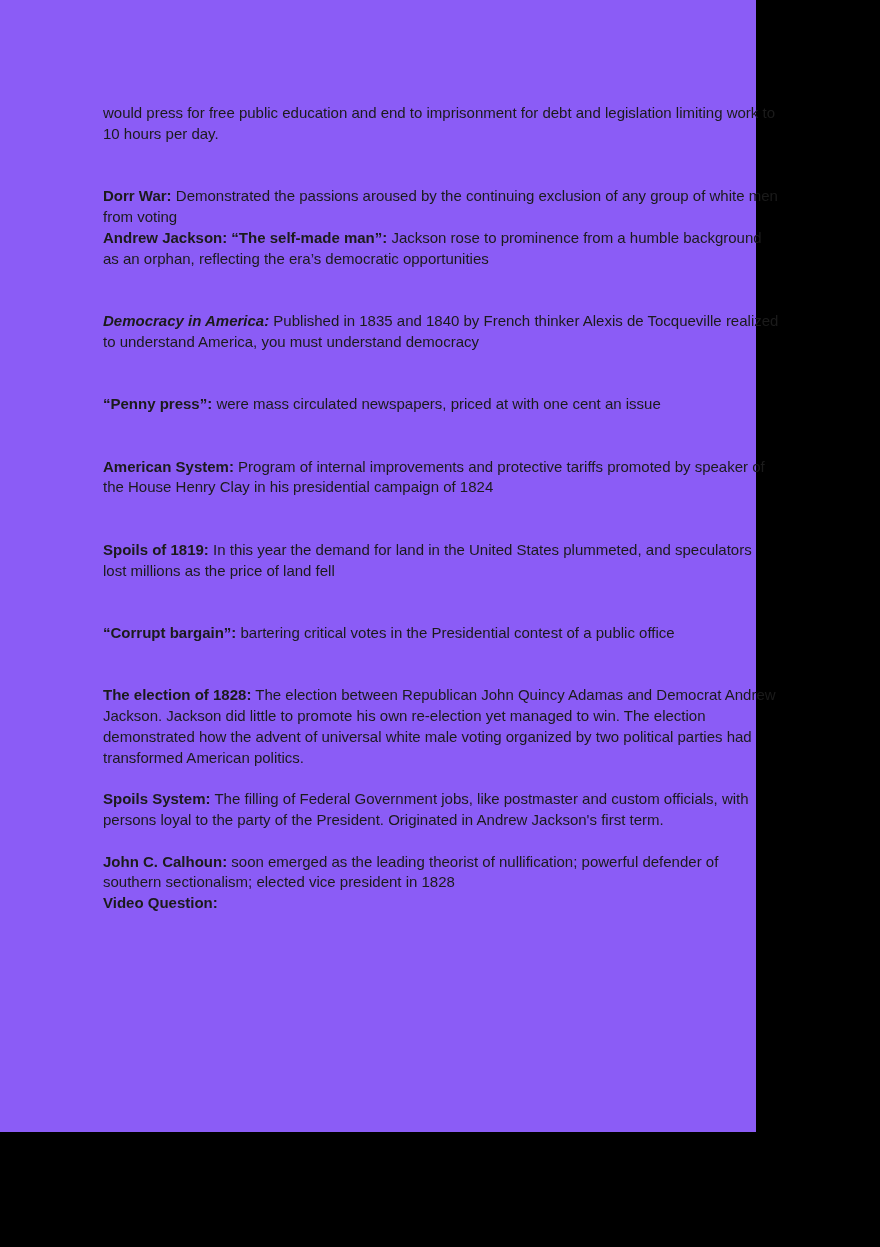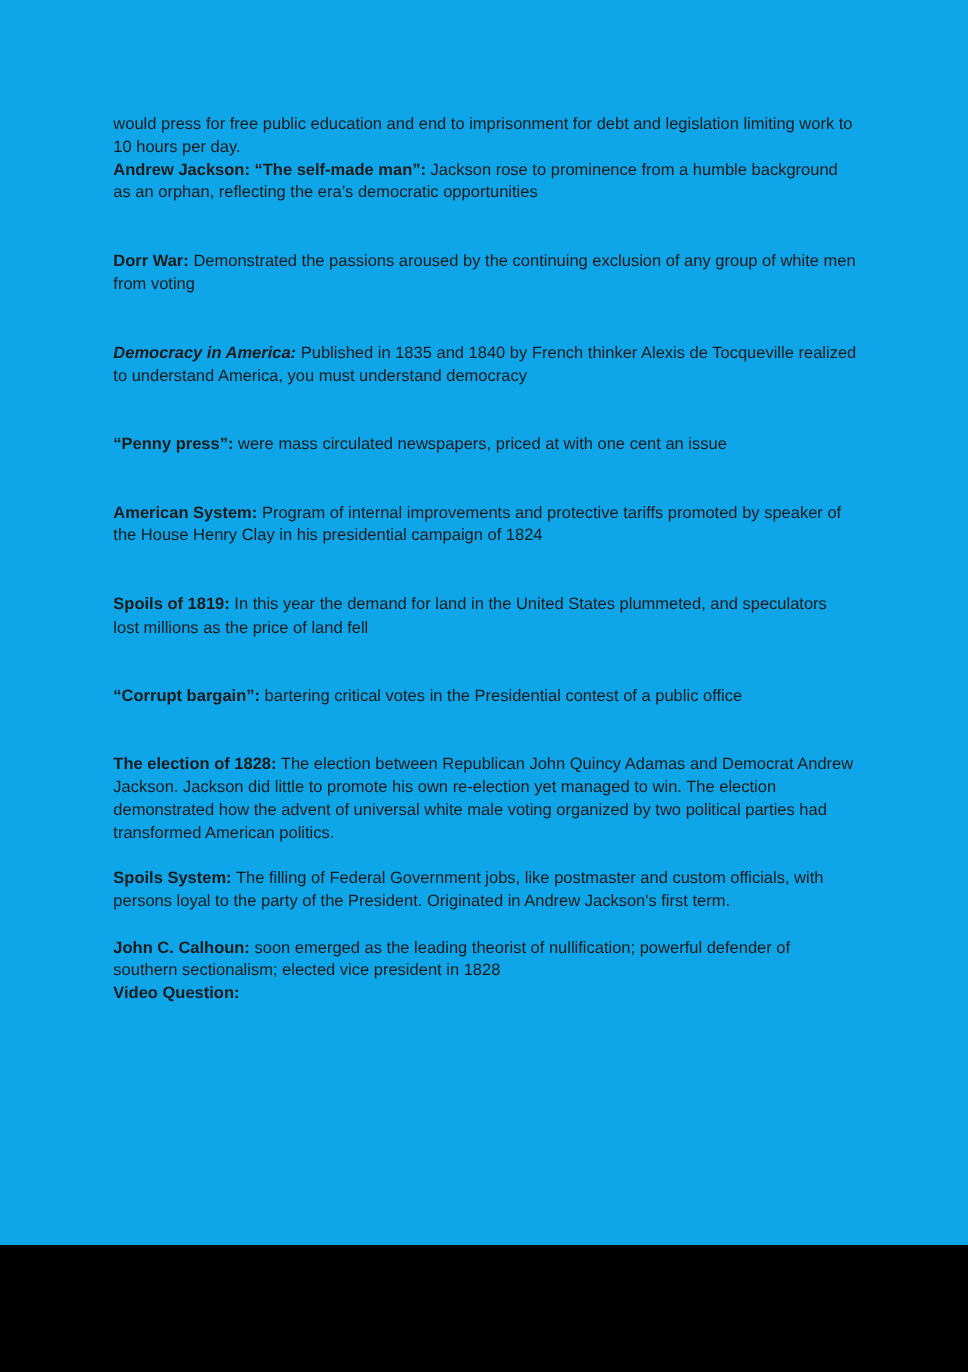--- a/index.html
+++ b/index.html
@@ -8,23 +8,23 @@
     background: #000000;
     width: 880px;
     height: 1247px;
     overflow: hidden;
     font-family: "Liberation Sans", "DejaVu Sans", sans-serif;
   }
   .page {
     position: absolute;
     top: 0;
     left: 0;
-    width: 880px;
+    width: 756px;
     height: 1132px;
-    background: #0ea5e9;
+    background: #8b5cf6;
     box-sizing: border-box;
   }
   .content {
     position: absolute;
     top: 103px;
     left: 103px;
     width: 676px;
     color: #1b1b1b;
     font-size: 15px;
     line-height: 20.8px;
@@ -51,23 +51,23 @@
   }
 </style>
 </head>
 <body>
 
 <div class="page">
   <div class="content">
 
     <p class="para gap-0"><span>would press for free public education and end to imprisonment for debt and legislation limiting work to 10 hours per day.</span></p>
 
+    <p class="para gap-2"><span class="term">Dorr War:</span> <span>Demonstrated the passions aroused by the continuing exclusion of any group of white men from voting</span></p>
+
     <p class="para gap-0"><span class="term">Andrew Jackson: “The self-made man”:</span> <span>Jackson rose to prominence from a humble background as an orphan, reflecting the era’s democratic opportunities</span></p>
-
-    <p class="para gap-2"><span class="term">Dorr War:</span> <span>Demonstrated the passions aroused by the continuing exclusion of any group of white men from voting</span></p>
 
     <p class="para gap-2"><span class="term italic">Democracy in America:</span> <span>Published in 1835 and 1840 by French thinker Alexis de Tocqueville realized to understand America, you must understand democracy</span></p>
 
     <p class="para gap-2"><span class="term">“Penny press”:</span> <span>were mass circulated newspapers, priced at with one cent an issue</span></p>
 
     <p class="para gap-2"><span class="term">American System:</span> <span>Program of internal improvements and protective tariffs promoted by speaker of the House Henry Clay in his presidential campaign of 1824</span></p>
 
     <p class="para gap-2"><span class="term">Spoils of 1819:</span> <span>In this year the demand for land in the United States plummeted, and speculators lost millions as the price of land fell</span></p>
 
 

